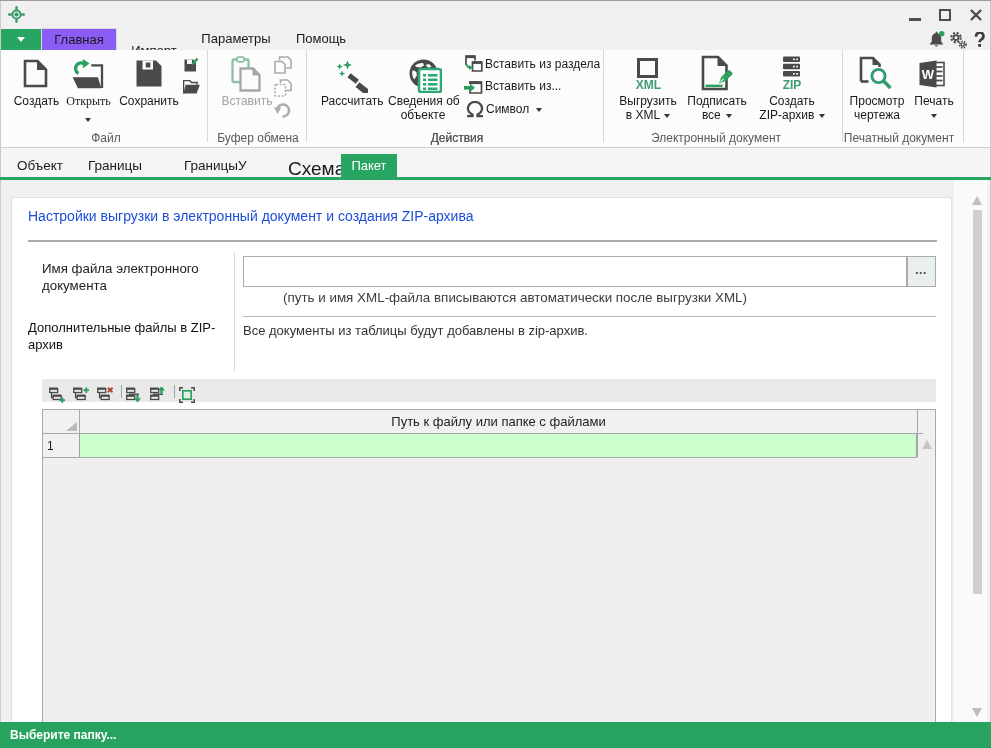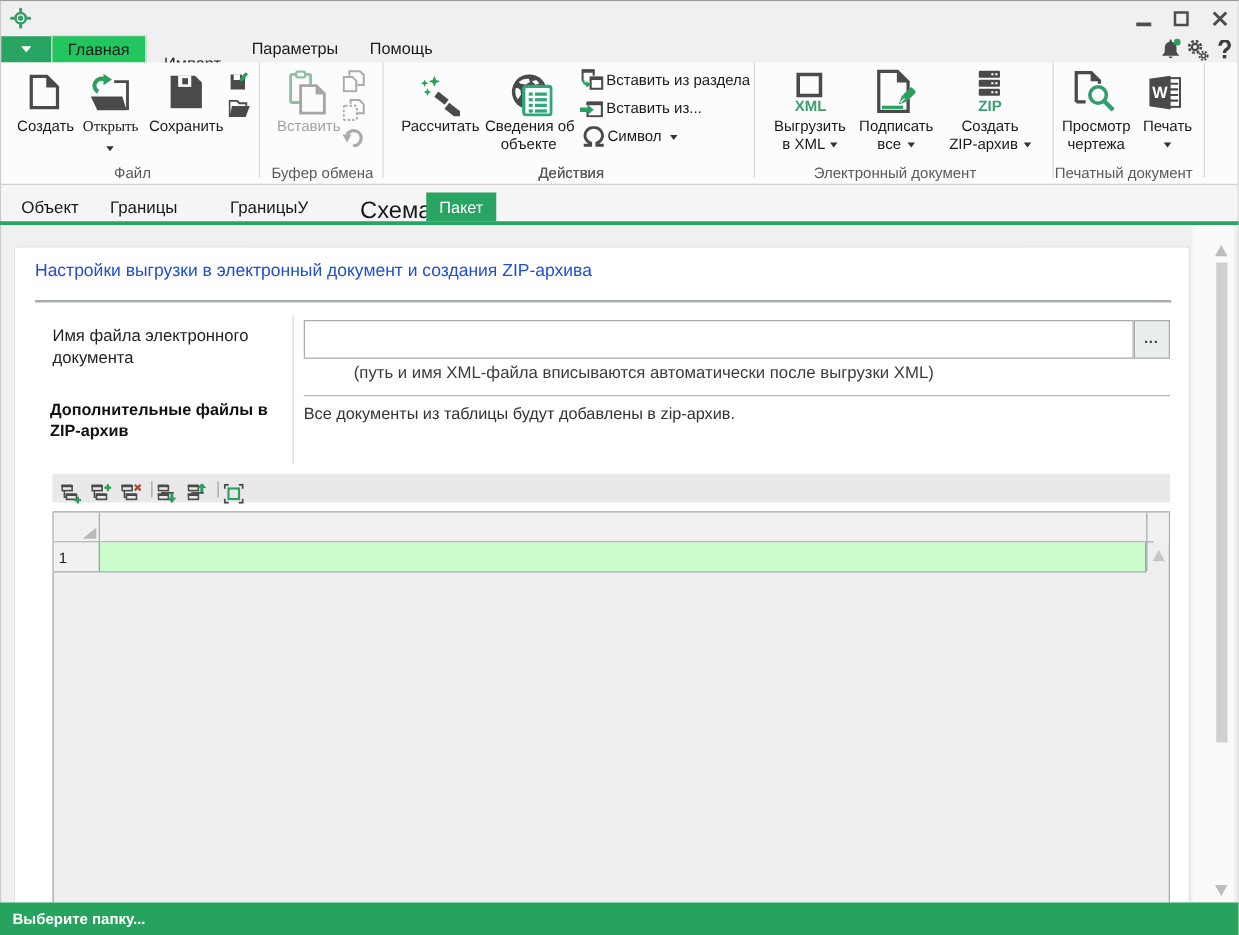--- a/index.html
+++ b/index.html
@@ -39,21 +39,21 @@
         <line x1="2" y1="2" x2="12" y2="12"></line>
         <line x1="12" y1="2" x2="2" y2="12"></line>
       </g>
   </svg>
 </div>
 
 <div class="abs" id="tabrow" style="left:1px;top:28px;width:989px;height:22px;background:#f0f0f0;">
   <div class="abs" style="left:0;top:1px;width:40px;height:21px;background:#28a463;">
     <div class="abs" style="left:16px;top:8px;width:0;height:0;border-left:4.5px solid transparent;border-right:4.5px solid transparent;border-top:5.5px solid #fff;"></div>
   </div>
-  <div class="abs" style="left:40px;top:0px;width:76px;height:22px;background:#22c55e;border:1px solid #dadada;border-bottom:none;font-size:13px;color:#1a1a1a;text-align:center;line-height:21px;">Главная</div>
+  <div class="abs" style="left:40px;top:0px;width:76px;height:22px;background:#8b5cf6;border:1px solid #dadada;border-bottom:none;font-size:13px;color:#1a1a1a;text-align:center;line-height:21px;">Главная</div>
   <div class="abs" style="left:116px;top:12px;width:74px;height:22px;font-size:13px;color:#1a1a1a;text-align:center;line-height:21px;">Импорт</div>
   <div class="abs" style="left:190px;top:0;width:90px;height:22px;font-size:13px;color:#1a1a1a;text-align:center;line-height:21px;">Параметры</div>
   <div class="abs" style="left:280px;top:0;width:80px;height:22px;font-size:13px;color:#1a1a1a;text-align:center;line-height:21px;">Помощь</div>
 
   <svg class="abs" style="left:926px;top:2px;" width="20" height="19" viewBox="0 0 20 19">
     <path d="M9.5 1.6 C10 1.6 10.4 2 10.4 2.5 L10.4 3.3 C12.7 3.8 14.2 5.7 14.2 8 L14.2 11.6 L16.4 14.5 L2.6 14.5 L4.8 11.6 L4.8 8 C4.8 5.7 6.3 3.8 8.6 3.3 L8.6 2.5 C8.6 2 9 1.6 9.5 1.6 Z" fill="#4a4a4a"></path>
     <path d="M7.8 15.2 a1.75 1.75 0 0 0 3.4 0 Z" fill="#4a4a4a"></path>
     <circle cx="14.8" cy="3.7" r="2.7" fill="#2ba05e"></circle>
   </svg>
 
@@ -281,21 +281,21 @@
 <div class="abs nw" style="left:28px;top:208px;font-size:14px;color:#1d4ed8;">Настройки выгрузки в электронный документ и создания ZIP-архива</div>
 <div class="abs" style="left:28px;top:239.5px;width:909px;height:2px;background:#a9adb2;"></div>
 
 <div class="abs" style="left:42px;top:261px;width:185px;font-size:13.3px;color:#222;line-height:16.5px;">Имя файла электронного документа</div>
 <div class="abs" style="left:233.5px;top:252px;width:1.5px;height:119px;background:#d9d9d9;"></div>
 <div class="abs" style="left:243px;top:256px;width:664px;height:31px;background:#fff;border:1px solid #a8acaf;"></div>
 <div class="abs" style="left:906.5px;top:256px;width:29px;height:31px;background:#e9efec;border:1px solid #a8acaf;font-size:12px;font-weight:bold;color:#444;text-align:center;line-height:26px;letter-spacing:0.5px;">...</div>
 <div class="abs nw" style="left:243px;top:289.5px;font-size:13.4px;color:#3c3c3c;margin-left:40px;">(путь и имя XML-файла вписываются автоматически после выгрузки XML)</div>
 <div class="abs" style="left:243px;top:316px;width:693px;height:1px;background:#b9b9b9;"></div>
 
-<div class="abs" style="left:40px;top:320px;width:200px;font-size:13px;font-weight:bold;color:#111;line-height:16.5px;">Дополнительные файлы в ZIP-архив</div>
+<div class="abs" style="left:28px;top:320px;width:200px;font-size:13px;font-weight:normal;color:#111;line-height:16.5px;">Дополнительные файлы в ZIP-архив</div>
 <div class="abs nw" style="left:243px;top:323px;font-size:13px;color:#333;text-align:right;">Все документы из таблицы будут добавлены в zip-архив.</div>
 
 <div class="abs" id="gridtoolbar" style="left:42px;top:379px;width:894px;height:23px;background:#e9e9e9;">
   <svg class="abs" style="left:7px;top:8px;" width="16" height="16" viewBox="0 0 16 16">
     <g fill="none" stroke="#4a4a4a">
         <rect x="0.7" y="1.7" width="8" height="3.8" stroke-width="1.3"></rect>
         <line x1="0" y1="1.6" x2="8.7" y2="1.6" stroke-width="2.2"></line>
         <rect x="4.2" y="8.7" width="8" height="3.8" stroke-width="1.3"></rect>
         <line x1="3.5" y1="8.6" x2="12.2" y2="8.6" stroke-width="2.2"></line>
         <path d="M2.5 5.5 V10.7 H4.2" stroke-width="1.2"></path>
@@ -368,20 +368,21 @@
         <path d="M4 15.2 H0.8 V12"></path>
     </g>
   </svg>
 </div>
 
 <div class="abs" id="grid" style="left:42px;top:409px;width:894px;height:313px;background:#efefef;border-left:1px solid #a5aaaf;border-right:1px solid #a5aaaf;">
   <div class="abs" style="left:0;top:0;width:892px;height:24.5px;background:#f1f1f1;border-top:1px solid #a5aaaf;"></div>
   <div class="abs" style="left:0;top:23.5px;width:874px;height:1px;background:#a5aaaf;"></div>
   <div class="abs" style="left:873.5px;top:23.5px;width:6px;height:1px;background:#a5aaaf;"></div>
 
+  <div class="abs nw" style="left:37px;top:5px;width:837px;text-align:center;font-size:13px;color:#222;">Путь к файлу или папке с файлами</div>
   <div class="abs" style="left:23px;top:13px;width:0;height:0;border-left:11px solid transparent;border-bottom:9px solid #b9b9b9;"></div>
   <div class="abs" style="left:35.5px;top:1px;width:1px;height:47px;background:#a5aaaf;"></div>
 
   <div class="abs" style="left:0;top:24.5px;width:36px;height:24px;background:#f1f1f1;font-size:12px;color:#222;padding-left:4px;line-height:24px;">1</div>
   <div class="abs" style="left:36px;top:24.5px;width:838px;height:23.5px;background:#ccfdcc;border-left:1px solid #9aa0a6;border-right:1px solid #9aa0a6;"></div>
   <div class="abs" style="left:0;top:48px;width:874px;height:1px;background:#a5aaaf;"></div>
 
   <div class="abs" style="left:873.5px;top:1px;width:1px;height:47px;background:#a5aaaf;"></div>
   <div class="abs" style="left:879px;top:30.5px;width:0;height:0;border-left:5px solid transparent;border-right:5px solid transparent;border-bottom:9px solid #c6c6c6;"></div>
 </div>

